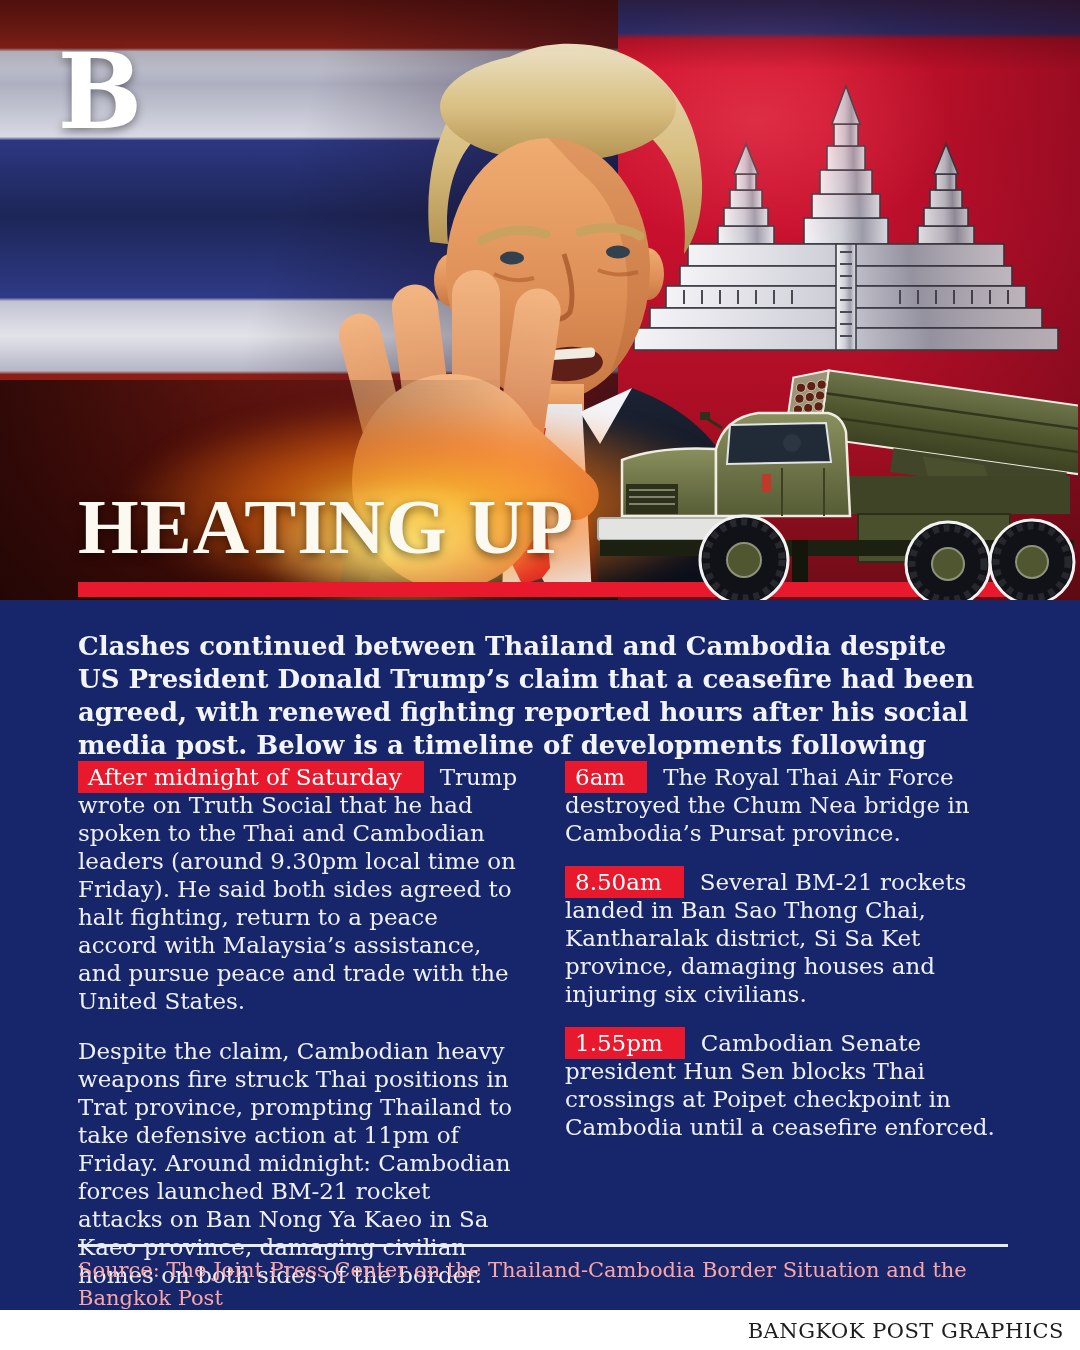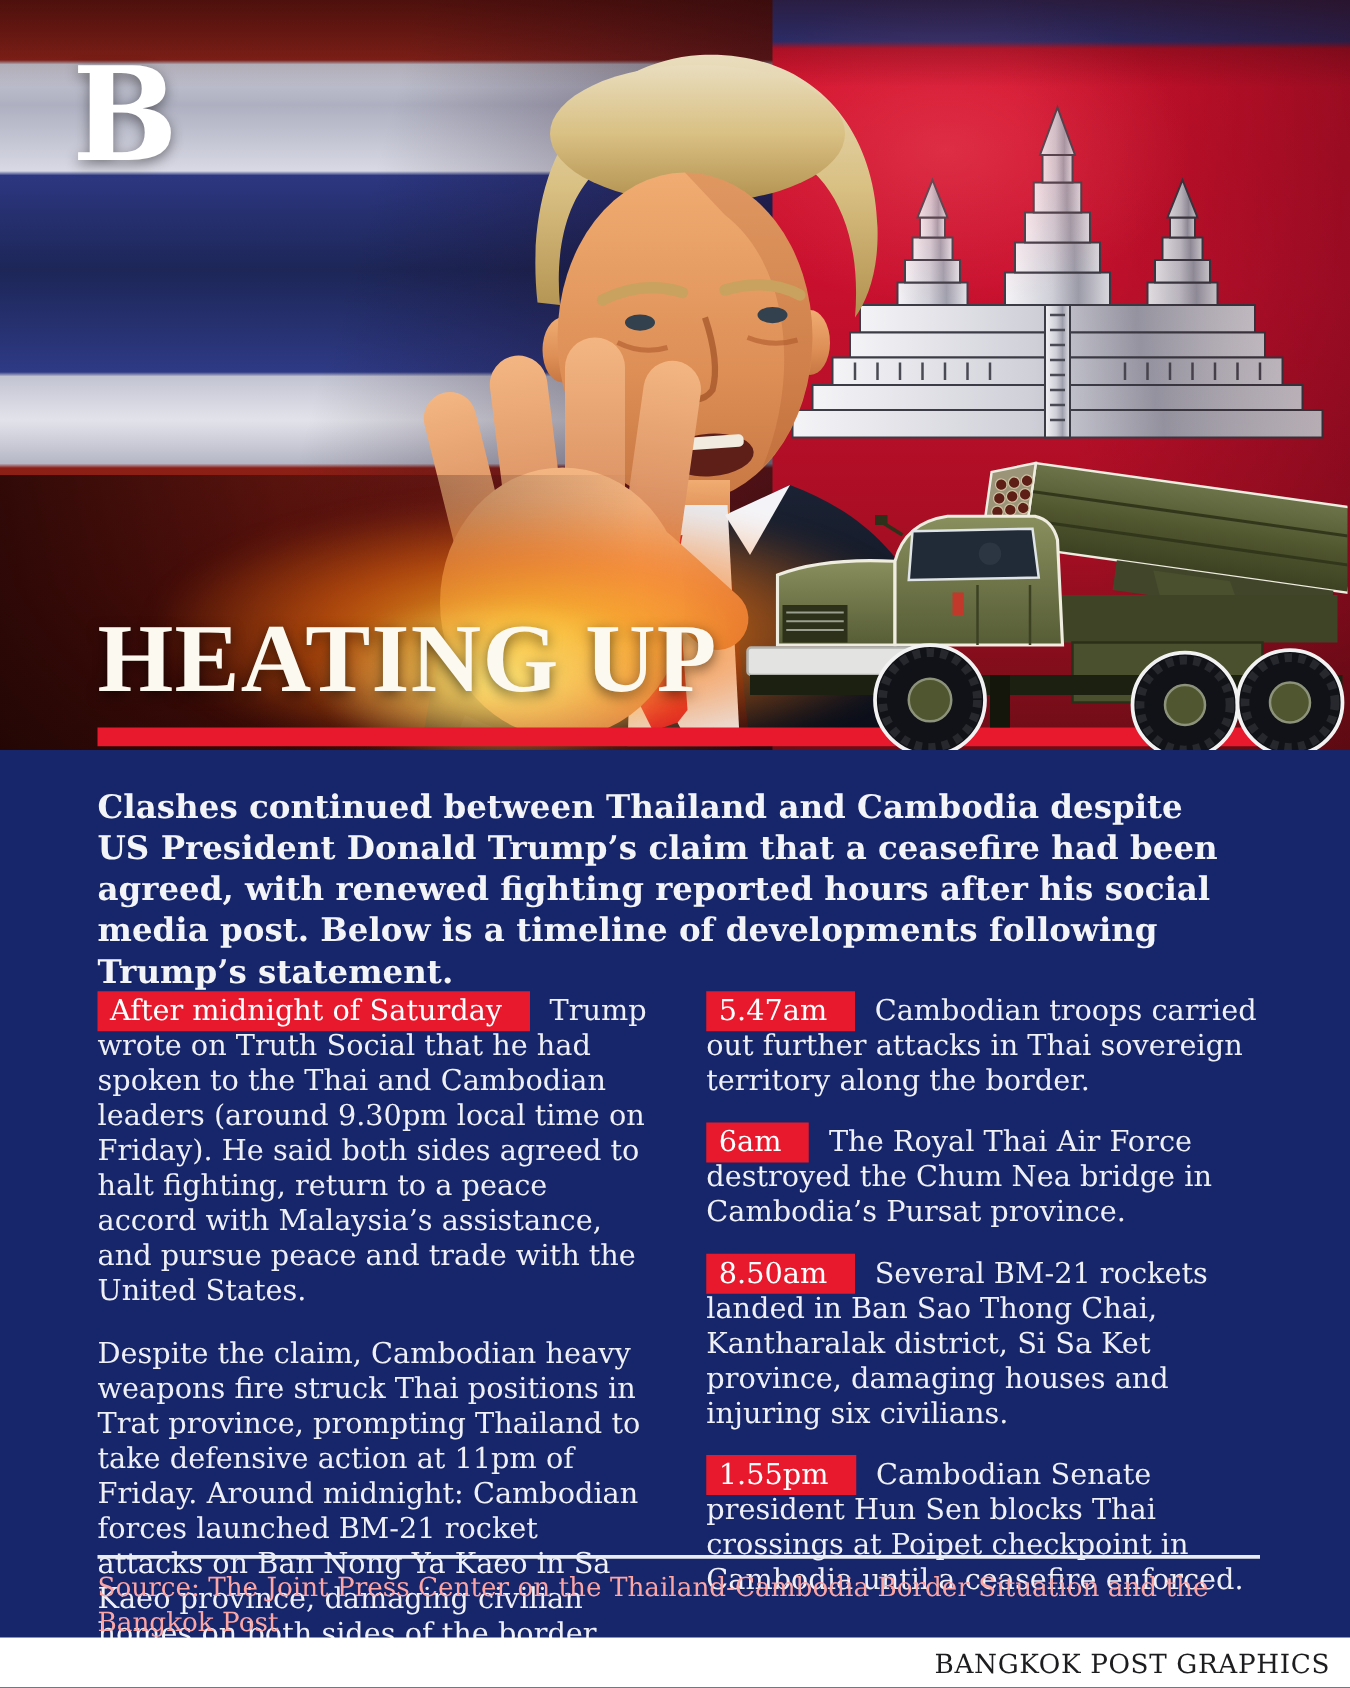--- a/index.html
+++ b/index.html
@@ -40,21 +40,21 @@
      font-family:Liberation Serif, serif;font-weight:bold;font-size:78px;line-height:1;
      letter-spacing:1px;text-shadow:0 3px 10px rgba(0,0,0,.55);}
   .title-underline{position:absolute;left:78px;top:582px;width:928px;height:15px;
      background:#e8192c;z-index:6;}
   .truck{position:absolute;left:596px;top:356px;width:482px;height:262px;z-index:7;}
 
   
   .main{position:absolute;left:0;top:600px;width:1080px;height:710px;background:#17266b;z-index:2;}
   .intro{position:absolute;left:78px;top:30px;width:912px;margin:0;color:#f3f4f8;
      font-size:26px;font-weight:bold;line-height:33px;}
-  .cols{position:absolute;left:78px;top:163px;width:930px;display:flex;gap:44px;margin-top:32px;}
+  .cols{position:absolute;left:78px;top:163px;width:930px;display:flex;gap:44px;}
   .col{width:443px;}
   .entry{margin:0;color:#eef0f6;font-size:23px;line-height:28px;}
   .col-right .entry + .entry{margin-top:21px;}
   .col-left .entry + .entry{margin-top:22px;}
   .tag{background:#e8192c;color:#fff;padding:3px 22px 3px 10px;margin-right:16px;
      box-decoration-break:clone;}
   .divider{position:absolute;left:78px;top:644px;width:930px;height:3px;background:#e9ebf3;}
   .source{position:absolute;left:78px;top:656px;width:950px;margin:0;color:#fca5a5;
      font-size:21px;line-height:28px;}
 
@@ -281,21 +281,20 @@
   <div class="main">
     <p class="intro">Clashes continued between Thailand and Cambodia despite US President Donald Trump’s claim that a ceasefire had been agreed, with renewed fighting reported hours after his social media post. Below is a timeline of developments following Trump’s statement.</p>
 
     <div class="cols">
       <div class="col col-left">
         <p class="entry"><span class="tag">After midnight of Saturday</span><span>Trump wrote on Truth Social that he had spoken to the Thai and Cambodian leaders (around 9.30pm local time on Friday). He said both sides agreed to halt fighting, return to a peace accord with Malaysia’s assistance, and pursue peace and trade with the United States.</span></p>
         <p class="entry"><span>Despite the claim, Cambodian heavy weapons fire struck Thai positions in Trat province, prompting Thailand to take defensive action at 11pm of Friday. Around midnight: Cambodian forces launched BM-21 rocket attacks on Ban Nong Ya Kaeo in Sa Kaeo province, damaging civilian homes on both sides of the border.</span></p>
       </div>
 
       <div class="col col-right">
-        <p class="entry"><span class="tag">5.47am</span><span>Cambodian troops carried out further attacks in Thai sovereign territory along the border.</span></p>
         <p class="entry"><span class="tag">6am</span><span>The Royal Thai Air Force destroyed the Chum Nea bridge in Cambodia’s Pursat province.</span></p>
         <p class="entry"><span class="tag">8.50am</span><span>Several BM-21 rockets landed in Ban Sao Thong Chai, Kantharalak district, Si Sa Ket province, damaging houses and injuring six civilians.</span></p>
         <p class="entry"><span class="tag">1.55pm</span><span>Cambodian Senate president Hun Sen blocks Thai crossings at Poipet checkpoint in Cambodia until a ceasefire enforced.</span></p>
       </div>
     </div>
 
     <div class="divider"></div>
     <p class="source">Source: The Joint Press Center on the Thailand-Cambodia Border Situation and the Bangkok Post</p>
   </div>
 

